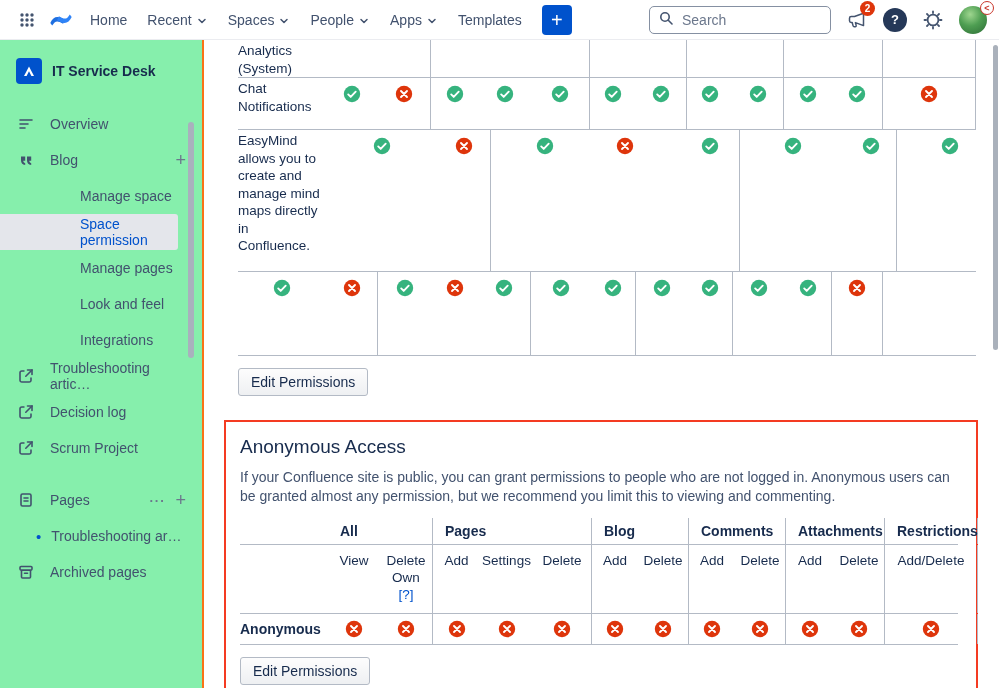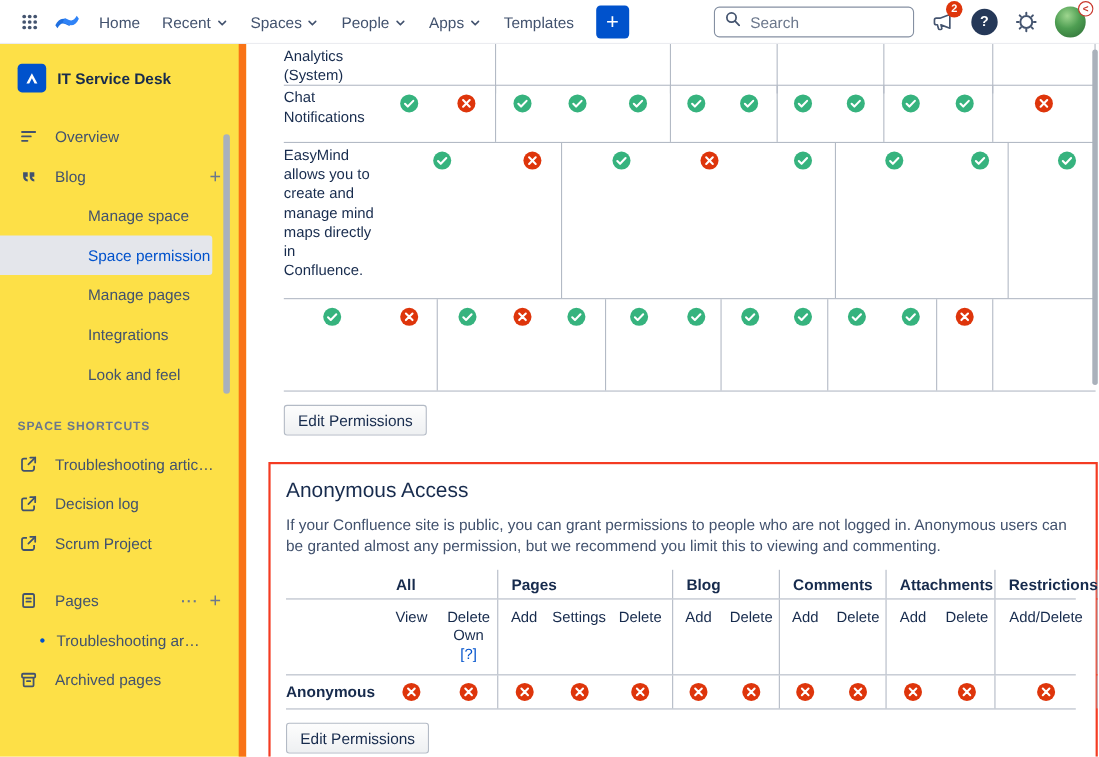--- a/index.html
+++ b/index.html
@@ -54,22 +54,22 @@
     position:absolute;top:-5px;right:-7px;width:14px;height:14px;border-radius:50%;
     background:#fff;border:1px solid #c9372c;color:#c9372c;font-size:9px;font-weight:700;
     display:flex;align-items:center;justify-content:center;
   }
 
   
   .shell{display:flex;height:648px;}
 
   
   .sidebar{
-    position:relative;width:224px;flex:none;background:#fde047;
-    border-right:7px solid #f97316;padding-top:18px;overflow:hidden;
+    position:relative;width:204px;flex:none;background:#86efac;
+    border-right:2px solid #f97316;padding-top:18px;overflow:hidden;
   }
   .space-header{display:flex;align-items:center;gap:10px;padding:0 16px;margin-bottom:22px;cursor:pointer;}
   .space-logo{
     width:26px;height:26px;border-radius:4px;background:#0052cc;flex:none;
     display:grid;place-items:center;
   }
   .space-name{font-size:14px;font-weight:700;color:#172b4d;}
   .sb-item{
     height:36px;display:flex;align-items:center;gap:14px;padding:0 16px;
     font-size:14px;font-weight:500;color:#42526e;cursor:pointer;
@@ -263,24 +263,23 @@
             </svg>
           </span>
           <span>Blog</span>
           <span class="sb-trail">
             <span class="t-plus">+</span>
           </span>
         </div>
         <div class="sb-child">Manage space</div>
         <div class="sb-child selected">Space permission</div>
         <div class="sb-child">Manage pages</div>
+        <div class="sb-child">Look and feel</div>
         <div class="sb-child">Integrations</div>
-        <div class="sb-child">Look and feel</div>
       </div>
-    <div class="sb-heading">SPACE SHORTCUTS</div>
     <div id="sidebar-shortcuts">
         <div class="sb-item">
           <span class="sb-ico">
             <svg width="18" height="18" viewBox="0 0 18 18" fill="none" stroke="#42526e" stroke-width="1.6">
               <path d="M7.5 4H4.8A1.8 1.8 0 003 5.8v7.4A1.8 1.8 0 004.8 15h7.4a1.8 1.8 0 001.8-1.8v-2.7"></path>
               <path d="M10.5 3H15v4.5" stroke-linecap="round"></path>
               <path d="M15 3l-6.2 6.2" stroke-linecap="round"></path>
             </svg>
           </span>
           <span>Troubleshooting artic…</span>

